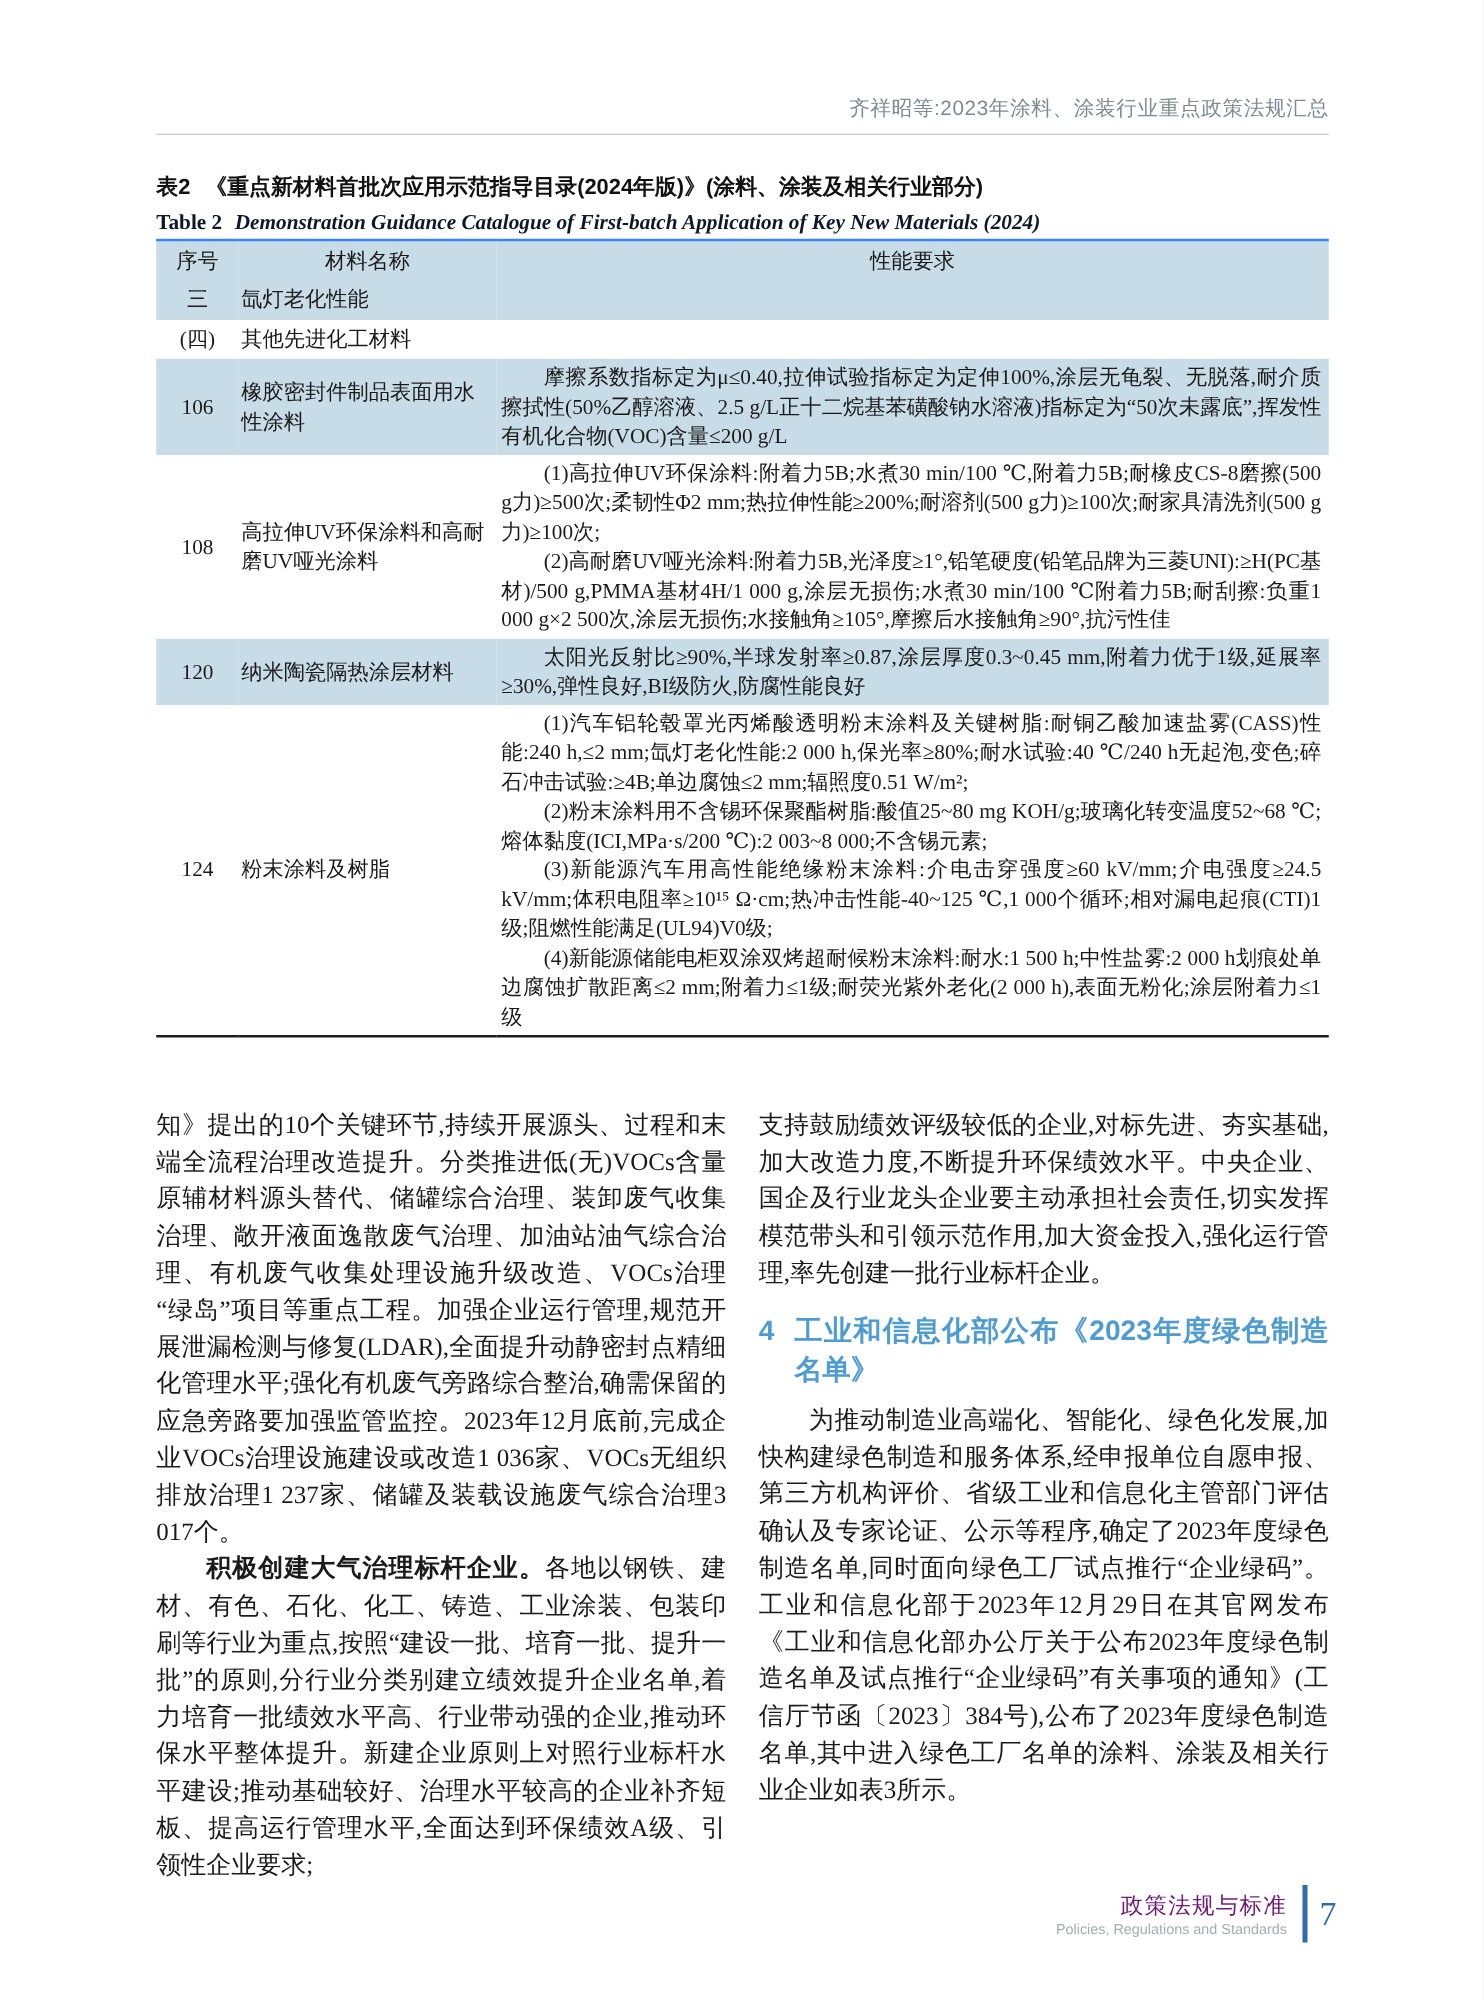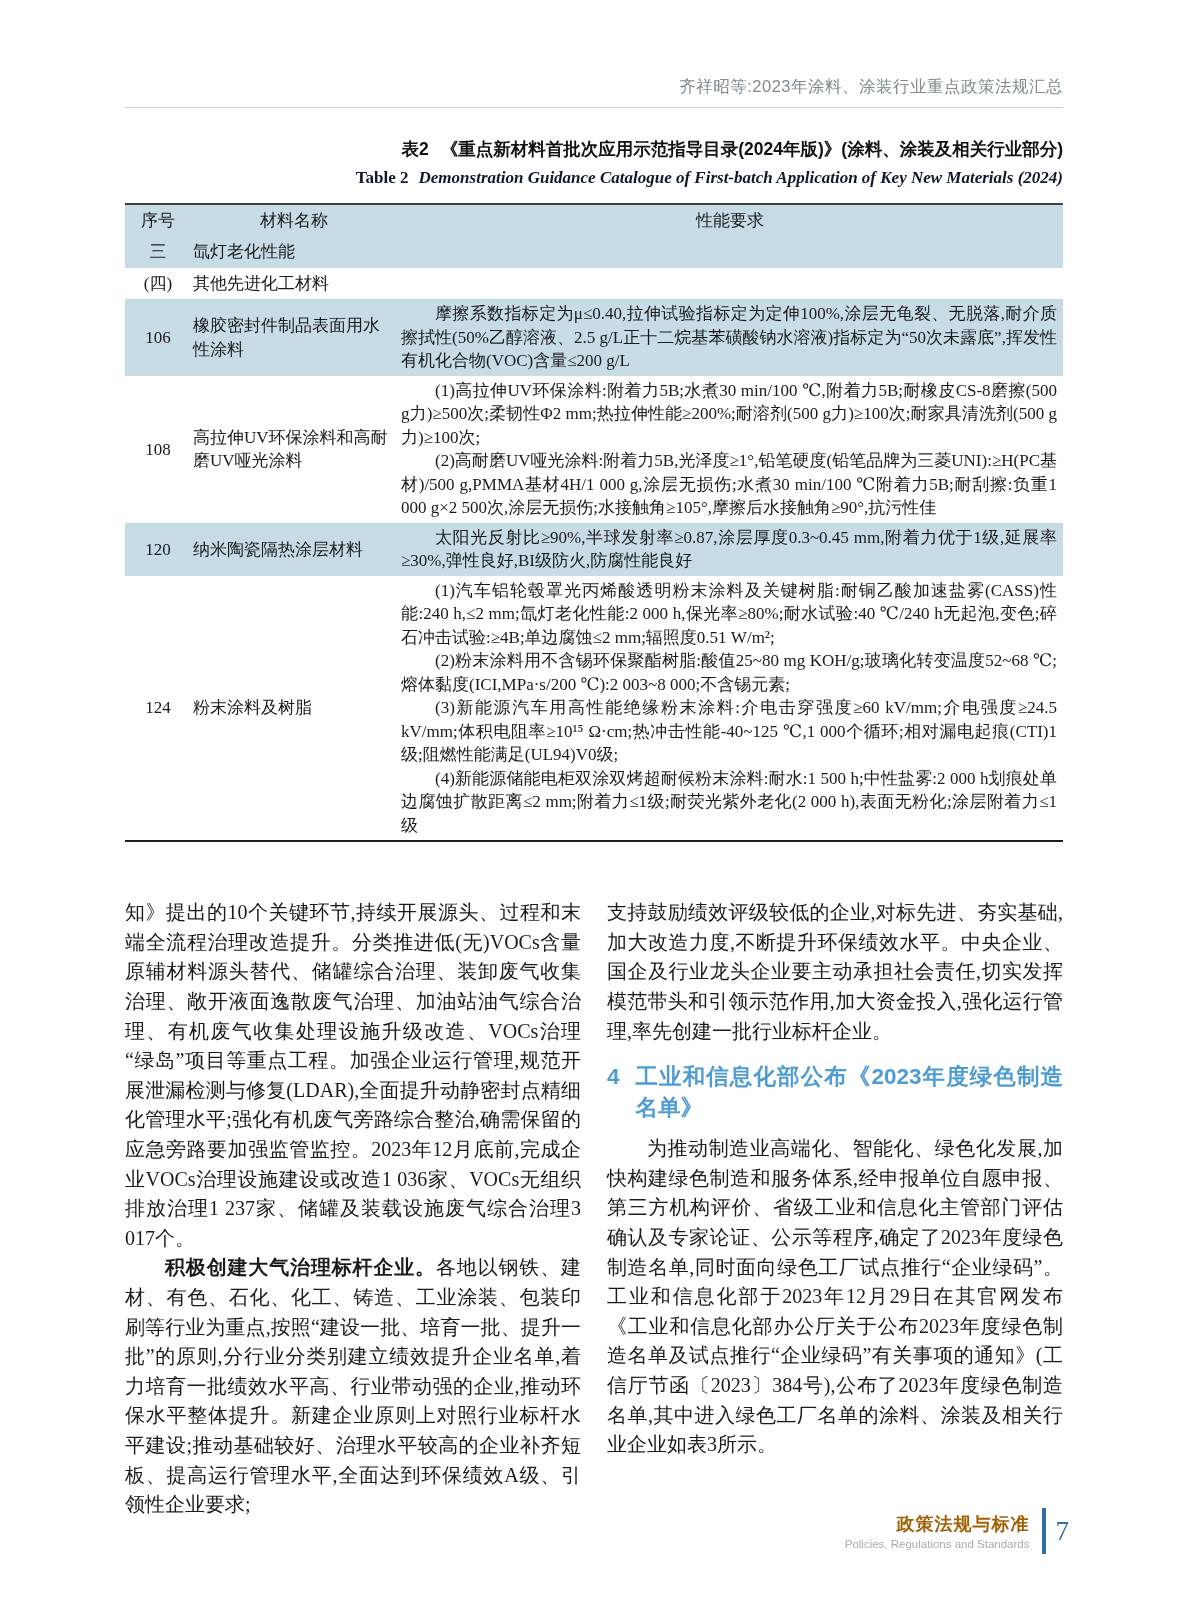--- a/index.html
+++ b/index.html
@@ -5,28 +5,28 @@
   html,body{margin:0;padding:0;background:#e8e8e8;}
   .page{
     width:1187px;height:1600px;background:#ffffff;margin:0 auto;position:relative;
     font-family:"Liberation Serif","DejaVu Serif",serif;color:#1a1a1a;box-sizing:border-box;
     padding:76px 124px 0 125px;overflow:hidden;
   }
   
   .running-header{border-bottom:1px solid #c9cdd0;padding-bottom:9px;text-align:right;}
   .rh-text{font-family:Liberation Sans, sans-serif;font-size:16.5px;color:#7c8b93;letter-spacing:.5px;}
   
-  .caption{margin-top:28px;text-align:right;line-height:1.5;}
+  .caption{margin-top:28px;text-align:left;line-height:1.5;}
   .cap-zh{font-family:"Liberation Sans","DejaVu Sans",sans-serif;font-weight:bold;font-size:17.5px;color:#111;}
   .cap-zh .cap-label{margin-right:12px;}
   .cap-en{font-size:17px;font-weight:bold;margin-top:3px;color:#0f172a;}
   .cap-en .cap-en-title{font-style:italic;margin-left:10px;}
   .cap-en2{font-size:15px;font-weight:bold;margin-top:2px;color:#111;}
   
-  table.mat{width:100%;border-collapse:collapse;margin-top:12px;border-top:2px solid #404040;border-bottom:2px solid #1d1d1d;font-size:17px;line-height:23.5px;}
+  table.mat{width:100%;border-collapse:collapse;border-top:2px solid #3b82f6;border-bottom:2px solid #1d1d1d;font-size:17px;line-height:23.5px;}
   table.mat td,table.mat th{vertical-align:middle;font-weight:normal;}
   tr.alt{background:#c8dce8;}
   th.h-no,td.c-no{width:66px;text-align:center;padding:4px 0;}
   th.h-name{width:198px;text-align:center;padding:4px 0;}
   td.c-name{width:198px;text-align:left;padding:3px 6px 3px 2px;}
   th.h-perf{text-align:center;padding:4px 0;}
   td.c-perf{text-align:justify;text-justify:inter-character;padding:3px 6px 3px 4px;}
   td.c-perf p{margin:0;text-indent:2em;}
   tr.sec td{font-weight:bold;padding:3px 0 3px 20px;font-family:"Liberation Sans","DejaVu Sans",sans-serif;font-size:17px;}
   
@@ -34,21 +34,21 @@
   .col{width:456px;font-size:20px;line-height:29.6px;text-align:justify;text-justify:inter-character;}
   .col p{margin:0;}
   .col p.indent{text-indent:2em;}
   .lead{font-weight:bold;}
   .sec-heading{display:flex;margin:15px 0 11px 0;color:#4f9cd2;font-family:"Liberation Sans","DejaVu Sans",sans-serif;font-weight:bold;font-size:22.5px;line-height:31px;}
   .sec-no{flex:0 0 auto;margin-right:16px;}
   .sec-title{flex:1;}
   
   .page-footer{position:absolute;right:118px;bottom:46px;display:flex;align-items:center;}
   .f-text{text-align:right;}
-  .f-zh{font-family:"Liberation Sans","DejaVu Sans",sans-serif;font-weight:bold;font-size:18px;color:#a16207;letter-spacing:1px;}
+  .f-zh{font-family:"Liberation Sans","DejaVu Sans",sans-serif;font-weight:normal;font-size:18px;color:#701a75;letter-spacing:1px;}
   .f-en{font-family:"Liberation Sans","DejaVu Sans",sans-serif;font-size:11.5px;color:#a4adb3;margin-top:2px;}
   .f-bar{width:4px;height:46px;background:#2e6da8;margin:0 10px 0 12px;}
   .f-page{font-size:27px;color:#2e6da8;font-family:"Liberation Serif","DejaVu Serif",serif;}
 </style>
 </head>
 <body>
 
 <div class="page">
 
   <header class="running-header">

